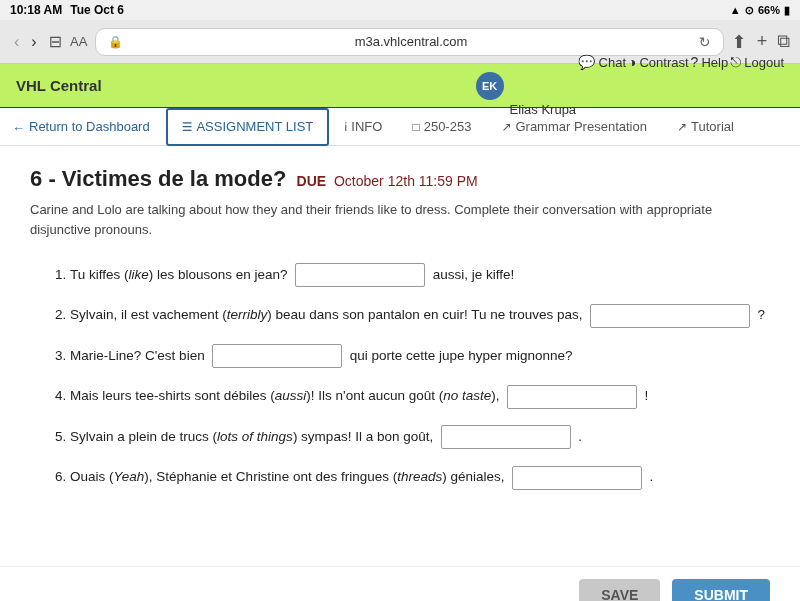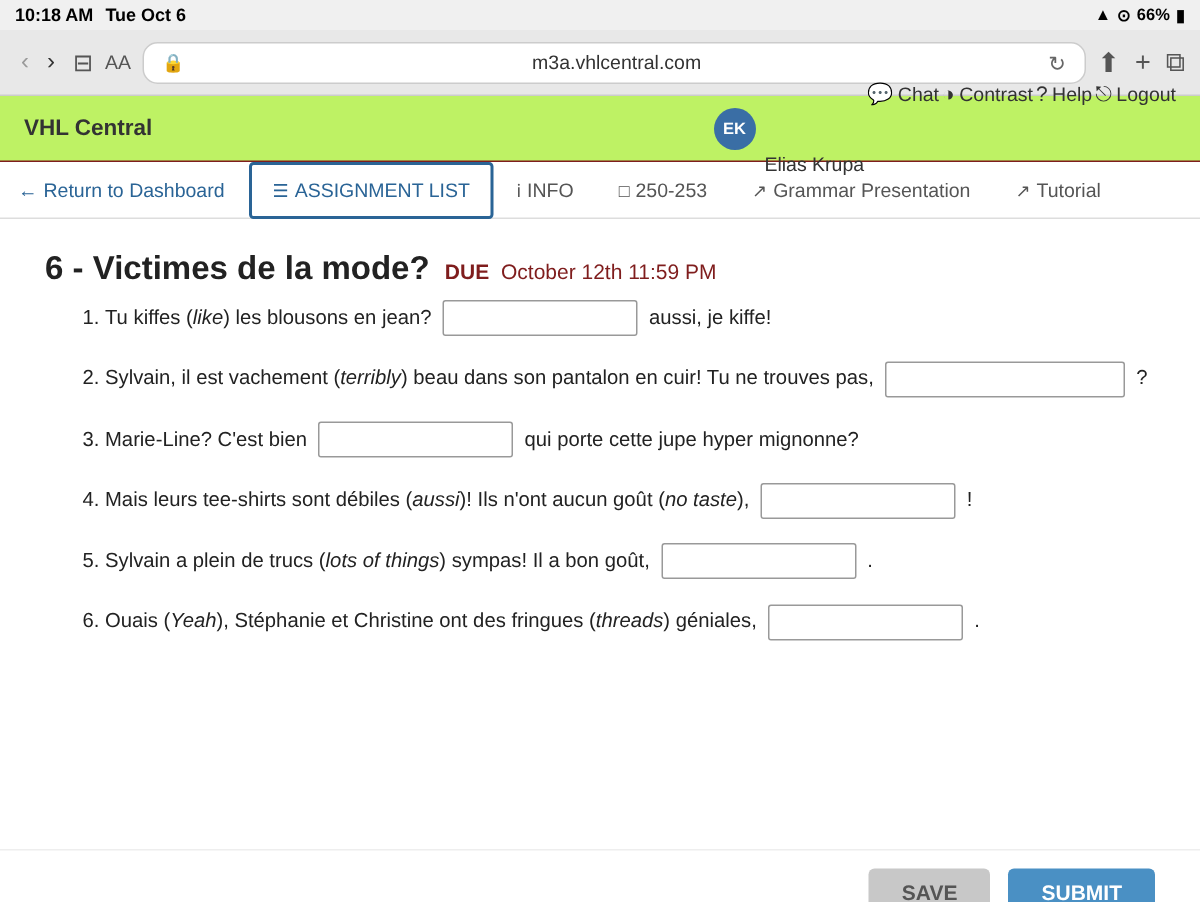--- a/index.html
+++ b/index.html
@@ -296,20 +296,21 @@
 <div class="main-content">
   <h1 class="assignment-title">
     <span>6</span>
     <span> - </span>
     <span>Victimes de la mode?</span>
     <span class="due-date">
       <span class="due-label">DUE</span>
       <span>October 12th 11:59 PM</span>
     </span>
   </h1>
+  <p class="instructions">Carine and Lolo are talking about how they and their friends like to dress. Complete their conversation with appropriate disjunctive pronouns.</p>
 
   <ol class="questions">
 
     <li class="question-item">
       <span>Tu kiffes (<em>like</em>) les blousons en jean?&nbsp;</span>
       <input class="answer-input" type="text" style="">
       <span>&nbsp;aussi, je kiffe!</span>
     </li>
 
     <li class="question-item">

